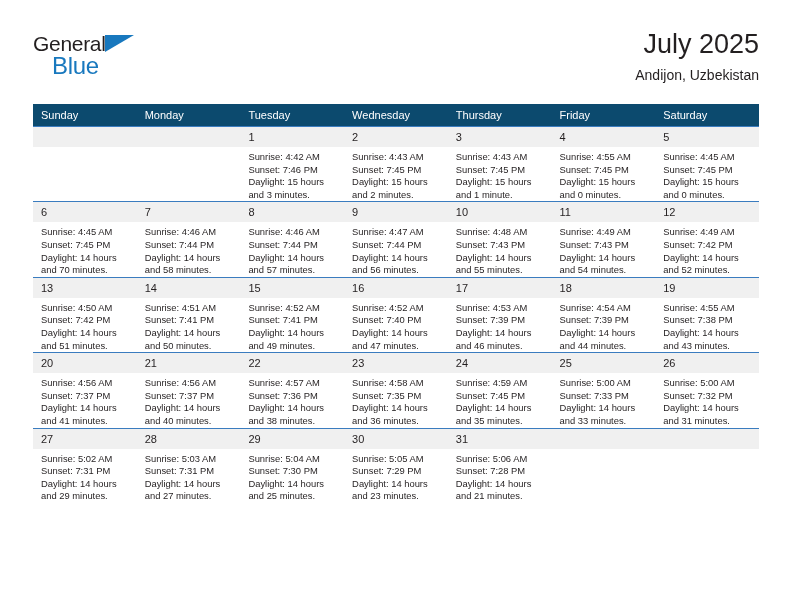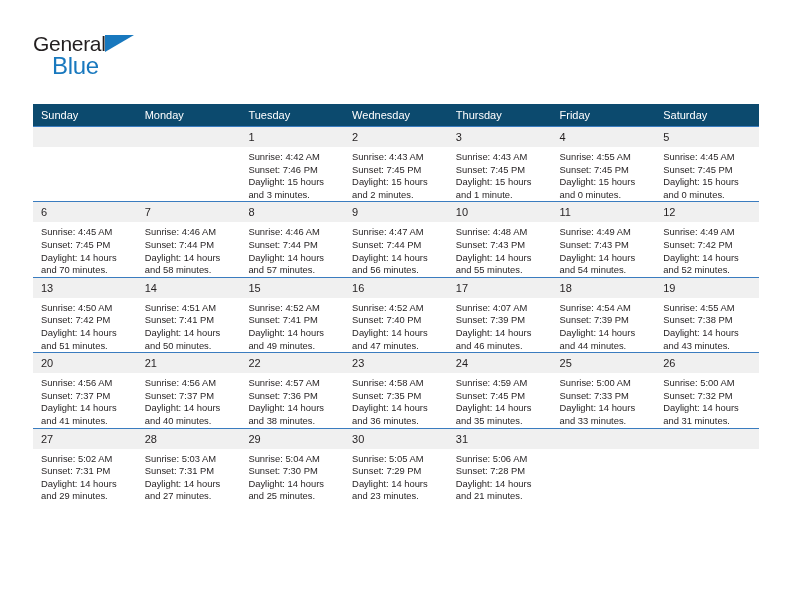--- a/index.html
+++ b/index.html
@@ -131,20 +131,24 @@
 <div class="page">
 
   <div class="top-bar">
 
     <div class="logo">
       <span class="logo-general">General</span>
       <span class="logo-triangle"></span>
       <span class="logo-blue">Blue</span>
     </div>
 
+    <div class="title-block">
+      <div class="cal-title">July 2025</div>
+      <div class="cal-subtitle">Andijon, Uzbekistan</div>
+    </div>
 
   </div>
 
   <table class="calendar">
     <thead>
       <tr>
         <th>Sunday</th>
         <th>Monday</th>
         <th>Tuesday</th>
         <th>Wednesday</th>
@@ -305,21 +309,21 @@
             <div class="cellinfo">
               <div>Sunrise: 4:52 AM</div>
               <div>Sunset: 7:40 PM</div>
               <div>Daylight: 14 hours</div>
               <div>and 47 minutes.</div>
             </div>
           </td>
           <td>
             <div class="daynum">17</div>
             <div class="cellinfo">
-              <div>Sunrise: 4:07 AM</div>
+              <div>Sunrise: 4:53 AM</div>
               <div>Sunset: 7:39 PM</div>
               <div>Daylight: 14 hours</div>
               <div>and 46 minutes.</div>
             </div>
           </td>
           <td>
             <div class="daynum">18</div>
             <div class="cellinfo">
               <div>Sunrise: 4:54 AM</div>
               <div>Sunset: 7:39 PM</div>

